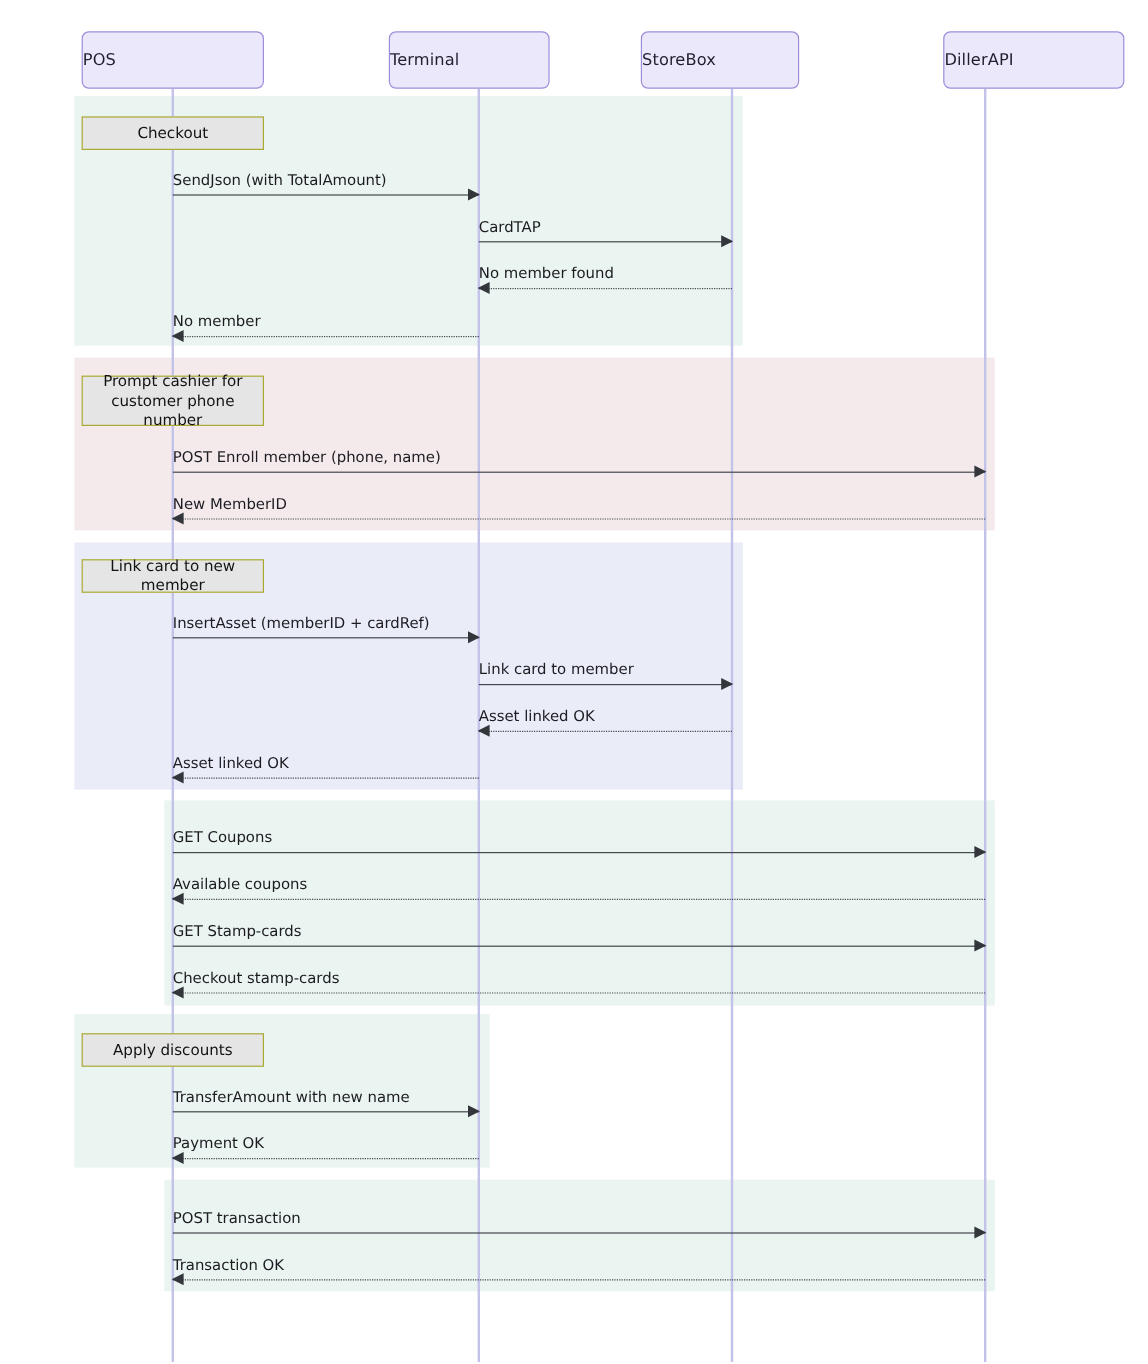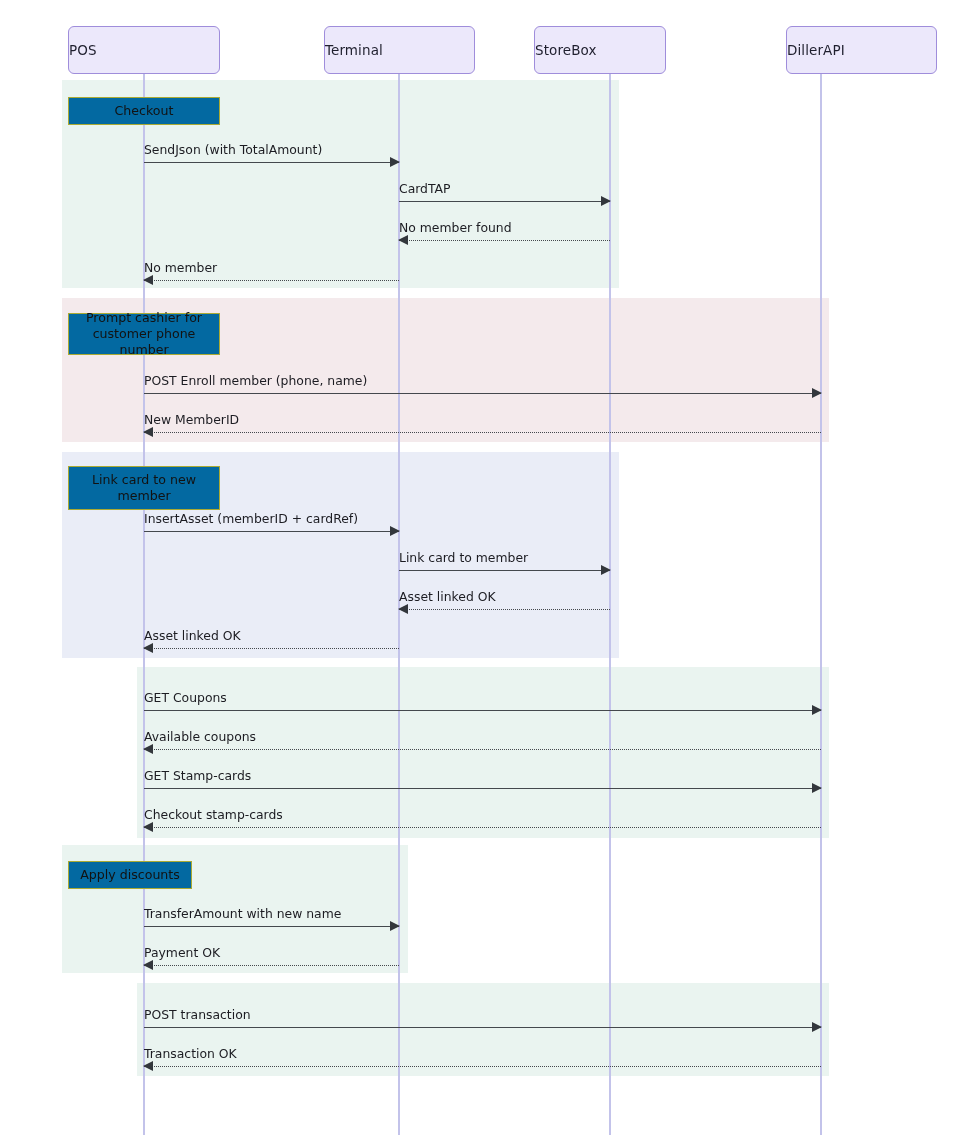--- a/index.html
+++ b/index.html
@@ -45,21 +45,21 @@
   .participant-label {
     font-size: 13.5px;
     color: #1f1f2e;
     letter-spacing: 0.1px;
     white-space: nowrap;
   }
 
   
   .note {
     position: absolute;
-    background: #0369a1;
+    background: #e5e5e5;
     border: 1.4px solid #aaaa33;
     display: flex;
     align-items: center;
     justify-content: center;
     text-align: center;
     z-index: 5;
     padding: 4px 0;
   }
   .note-label {
     font-size: 12.6px;
@@ -223,32 +223,32 @@
       </div>
     </div>
   <div id="notes-layer">
       <div class="note" style="left: 68px; top: 97px; width: 152px; height: 28px;">
         <span class="note-label">Checkout</span>
       </div>
       <div class="note" style="left: 68px; top: 313px; width: 152px; height: 42px;">
         <span class="note-label">Prompt cashier for
 customer phone number</span>
       </div>
-      <div class="note" style="left: 68px; top: 466px; width: 152px; height: 44px;">
+      <div class="note" style="left: 68px; top: 466px; width: 152px; height: 28px;">
         <span class="note-label">Link card to new member</span>
       </div>
-      <div class="note" style="left: 68px; top: 861px; width: 124px; height: 28px;">
+      <div class="note" style="left: 68px; top: 861px; width: 152px; height: 28px;">
         <span class="note-label">Apply discounts</span>
       </div>
     </div>
   <div id="participants-layer">
       <div class="participant" style="left: 68px; top: 26px; width: 152px;">
         <span class="participant-label">POS</span>
       </div>
-      <div class="participant" style="left: 324px; top: 26px; width: 151px;">
+      <div class="participant" style="left: 324px; top: 26px; width: 134px;">
         <span class="participant-label">Terminal</span>
       </div>
       <div class="participant" style="left: 534px; top: 26px; width: 132px;">
         <span class="participant-label">StoreBox</span>
       </div>
       <div class="participant" style="left: 746px; top: 26px; width: 151px; margin-left: 40px;">
         <span class="participant-label">DillerAPI</span>
       </div>
     </div>
 

